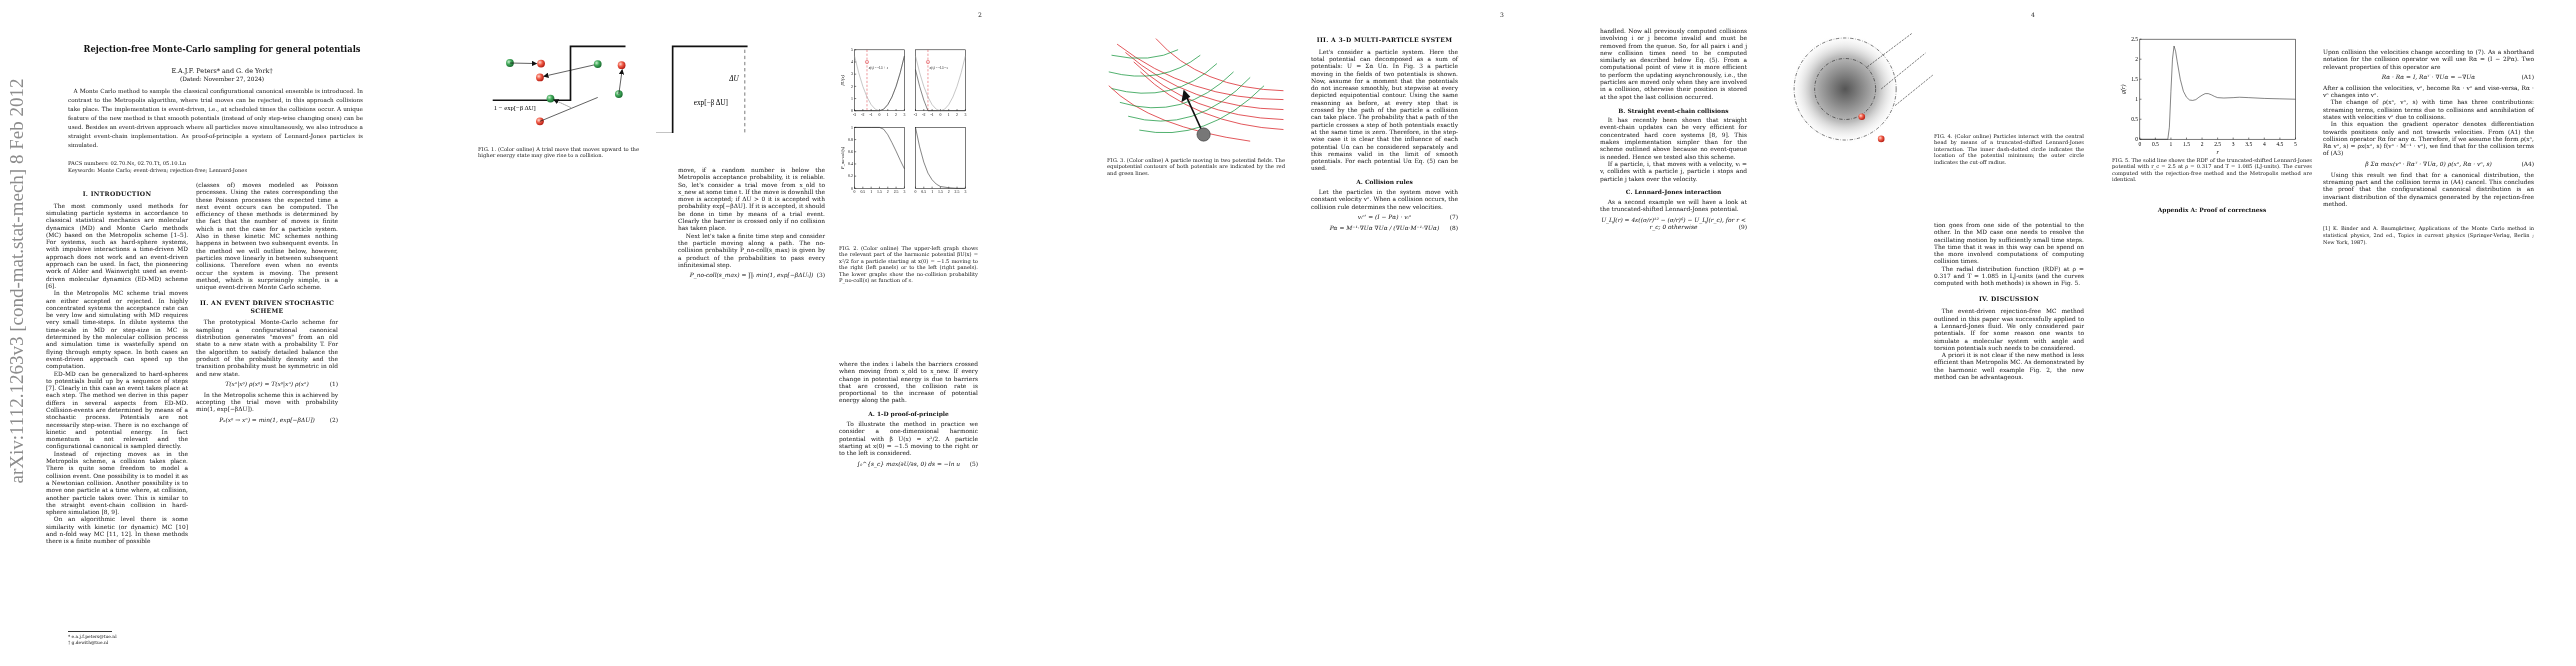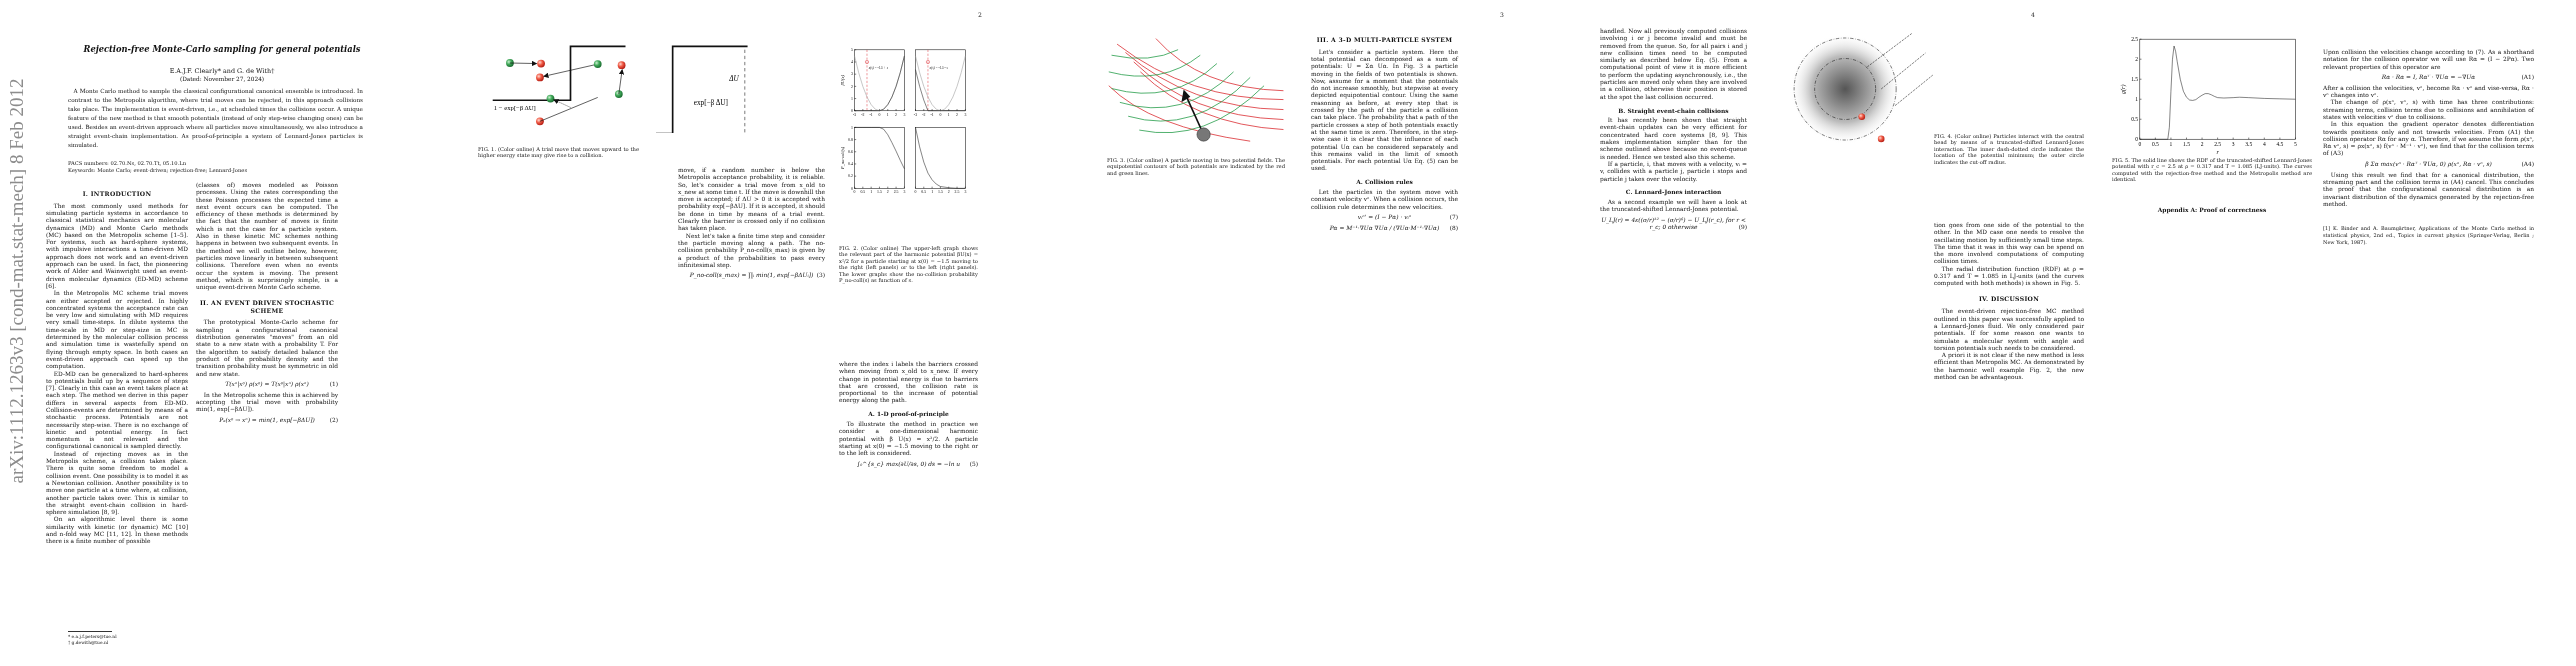--- a/index.html
+++ b/index.html
@@ -11,36 +11,36 @@
   .arxiv { position:absolute; left:-128px; top:328px; transform:rotate(-90deg);
            font-family:"Liberation Serif",serif; font-size:19px; color:#8c8c8c; white-space:nowrap; width:289px; }
   .col { position:absolute; font-size:5.9px; line-height:7.3px; text-align:justify; }
   .col p { margin:0; text-indent:7.8px; }
   .col p.noind { text-indent:0; }
   .sec { text-align:center; font-weight:bold; font-size:6.1px; margin:7.8px 0 5.6px 0; letter-spacing:0.3px; }
   .subsec { text-align:center; font-weight:bold; font-size:5.9px; margin:5.6px 0 3.3px 0; }
   .eq { text-align:center; margin:3.3px 0; font-style:italic; position:relative; }
   .eq .no { position:absolute; right:0; font-style:normal; }
   .caption { font-size:5.2px; line-height:6.4px; text-align:justify; }
-  .title { position:absolute; left:83px; top:44px; width:278px; text-align:center; font-size:8.3px; font-weight:bold;font-style:italic; }
+  .title { position:absolute; left:83px; top:44px; width:278px; text-align:center; font-size:8.3px; font-weight:bold; }
   .authors { position:absolute; left:83px; top:67px; width:278px; text-align:center; font-size:6.4px; }
   .dated { position:absolute; left:83px; top:76px; width:278px; text-align:center; font-size:5.8px; }
   .abstract { position:absolute; left:68px; top:87px; width:295px; font-size:5.7px; line-height:9px; text-align:justify; text-indent:5.6px; }
   .pacs { position:absolute; left:68px; top:160px; font-size:5.2px; line-height:7.2px; }
   svg text { font-family:"Liberation Serif",serif; }
   .footnote { position:absolute; left:68px; top:634px; font-size:4.4px; line-height:5.6px; }
   .fnrule { position:absolute; left:68px; top:631px; width:44px; border-top:0.6px solid #333; }
 </style>
 </head>
 <body>
 
 <div class="page p1">
   <div class="arxiv">arXiv:1112.1263v3  [cond-mat.stat-mech]  8 Feb 2012</div>
   <div class="title">Rejection-free Monte-Carlo sampling for general potentials</div>
-  <div class="authors">E.A.J.F. Clearly* and G. de With†</div>
+  <div class="authors">E.A.J.F. Peters* and G. de York†</div>
   <div class="dated">(Dated: November 27, 2024)</div>
   <div class="abstract">A Monte Carlo method to sample the classical configurational canonical ensemble is introduced. In contrast to the Metropolis algorithm, where trial moves can be rejected, in this approach collisions take place. The implementation is event-driven, i.e., at scheduled times the collisions occur. A unique feature of the new method is that smooth potentials (instead of only step-wise changing ones) can be used. Besides an event-driven approach where all particles move simultaneously, we also introduce a straight event-chain implementation. As proof-of-principle a system of Lennard-Jones particles is simulated.</div>
   <div class="pacs">
     <div>PACS numbers: 02.70.Ns, 02.70.Tt, 05.10.Ln</div>
     <div>Keywords: Monte Carlo; event-driven; rejection-free; Lennard-Jones</div>
   </div>
 
   <div class="col" style="left:46px; top:182px; width:142px;">
     <div class="sec">I.   INTRODUCTION</div>
     <p>The most commonly used methods for simulating particle systems in accordance to classical statistical mechanics are molecular dynamics (MD) and Monte Carlo methods (MC) based on the Metropolis scheme [1–5]. For systems, such as hard-sphere systems, with impulsive interactions a time-driven MD approach does not work and an event-driven approach can be used. In fact, the pioneering work of Alder and Wainwright used an event-driven molecular dynamics (ED-MD) scheme [6].</p>

